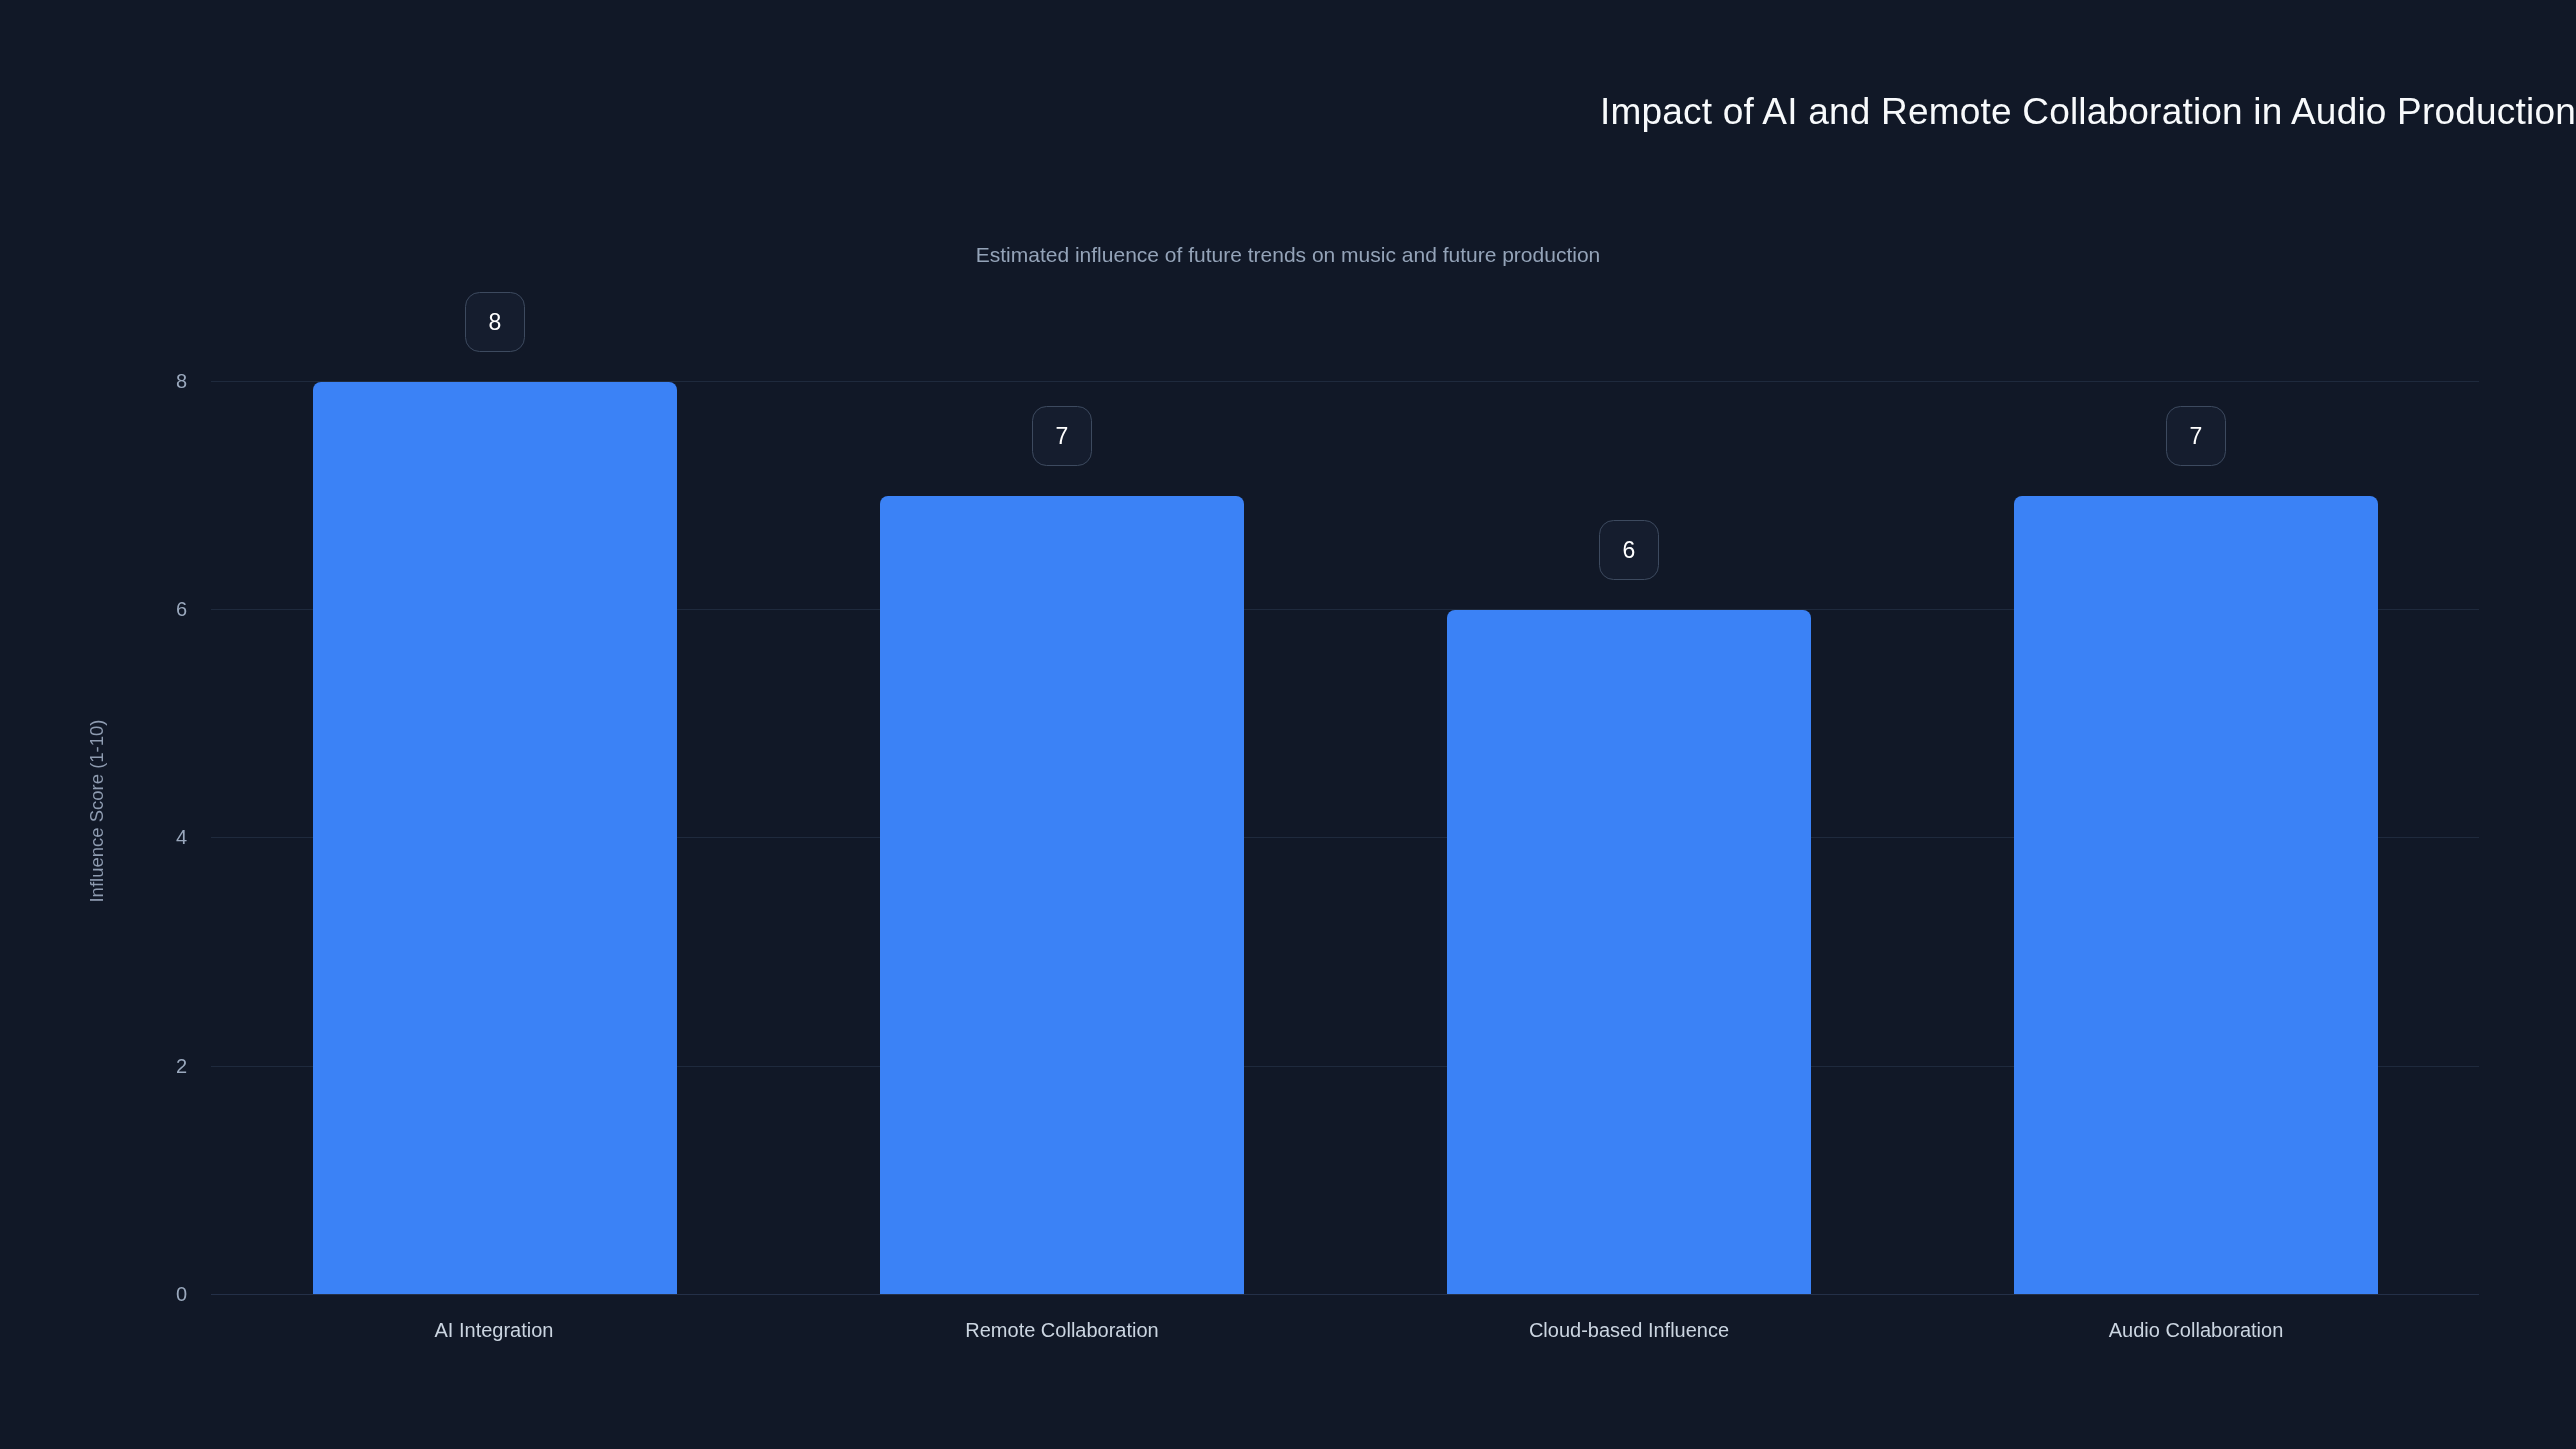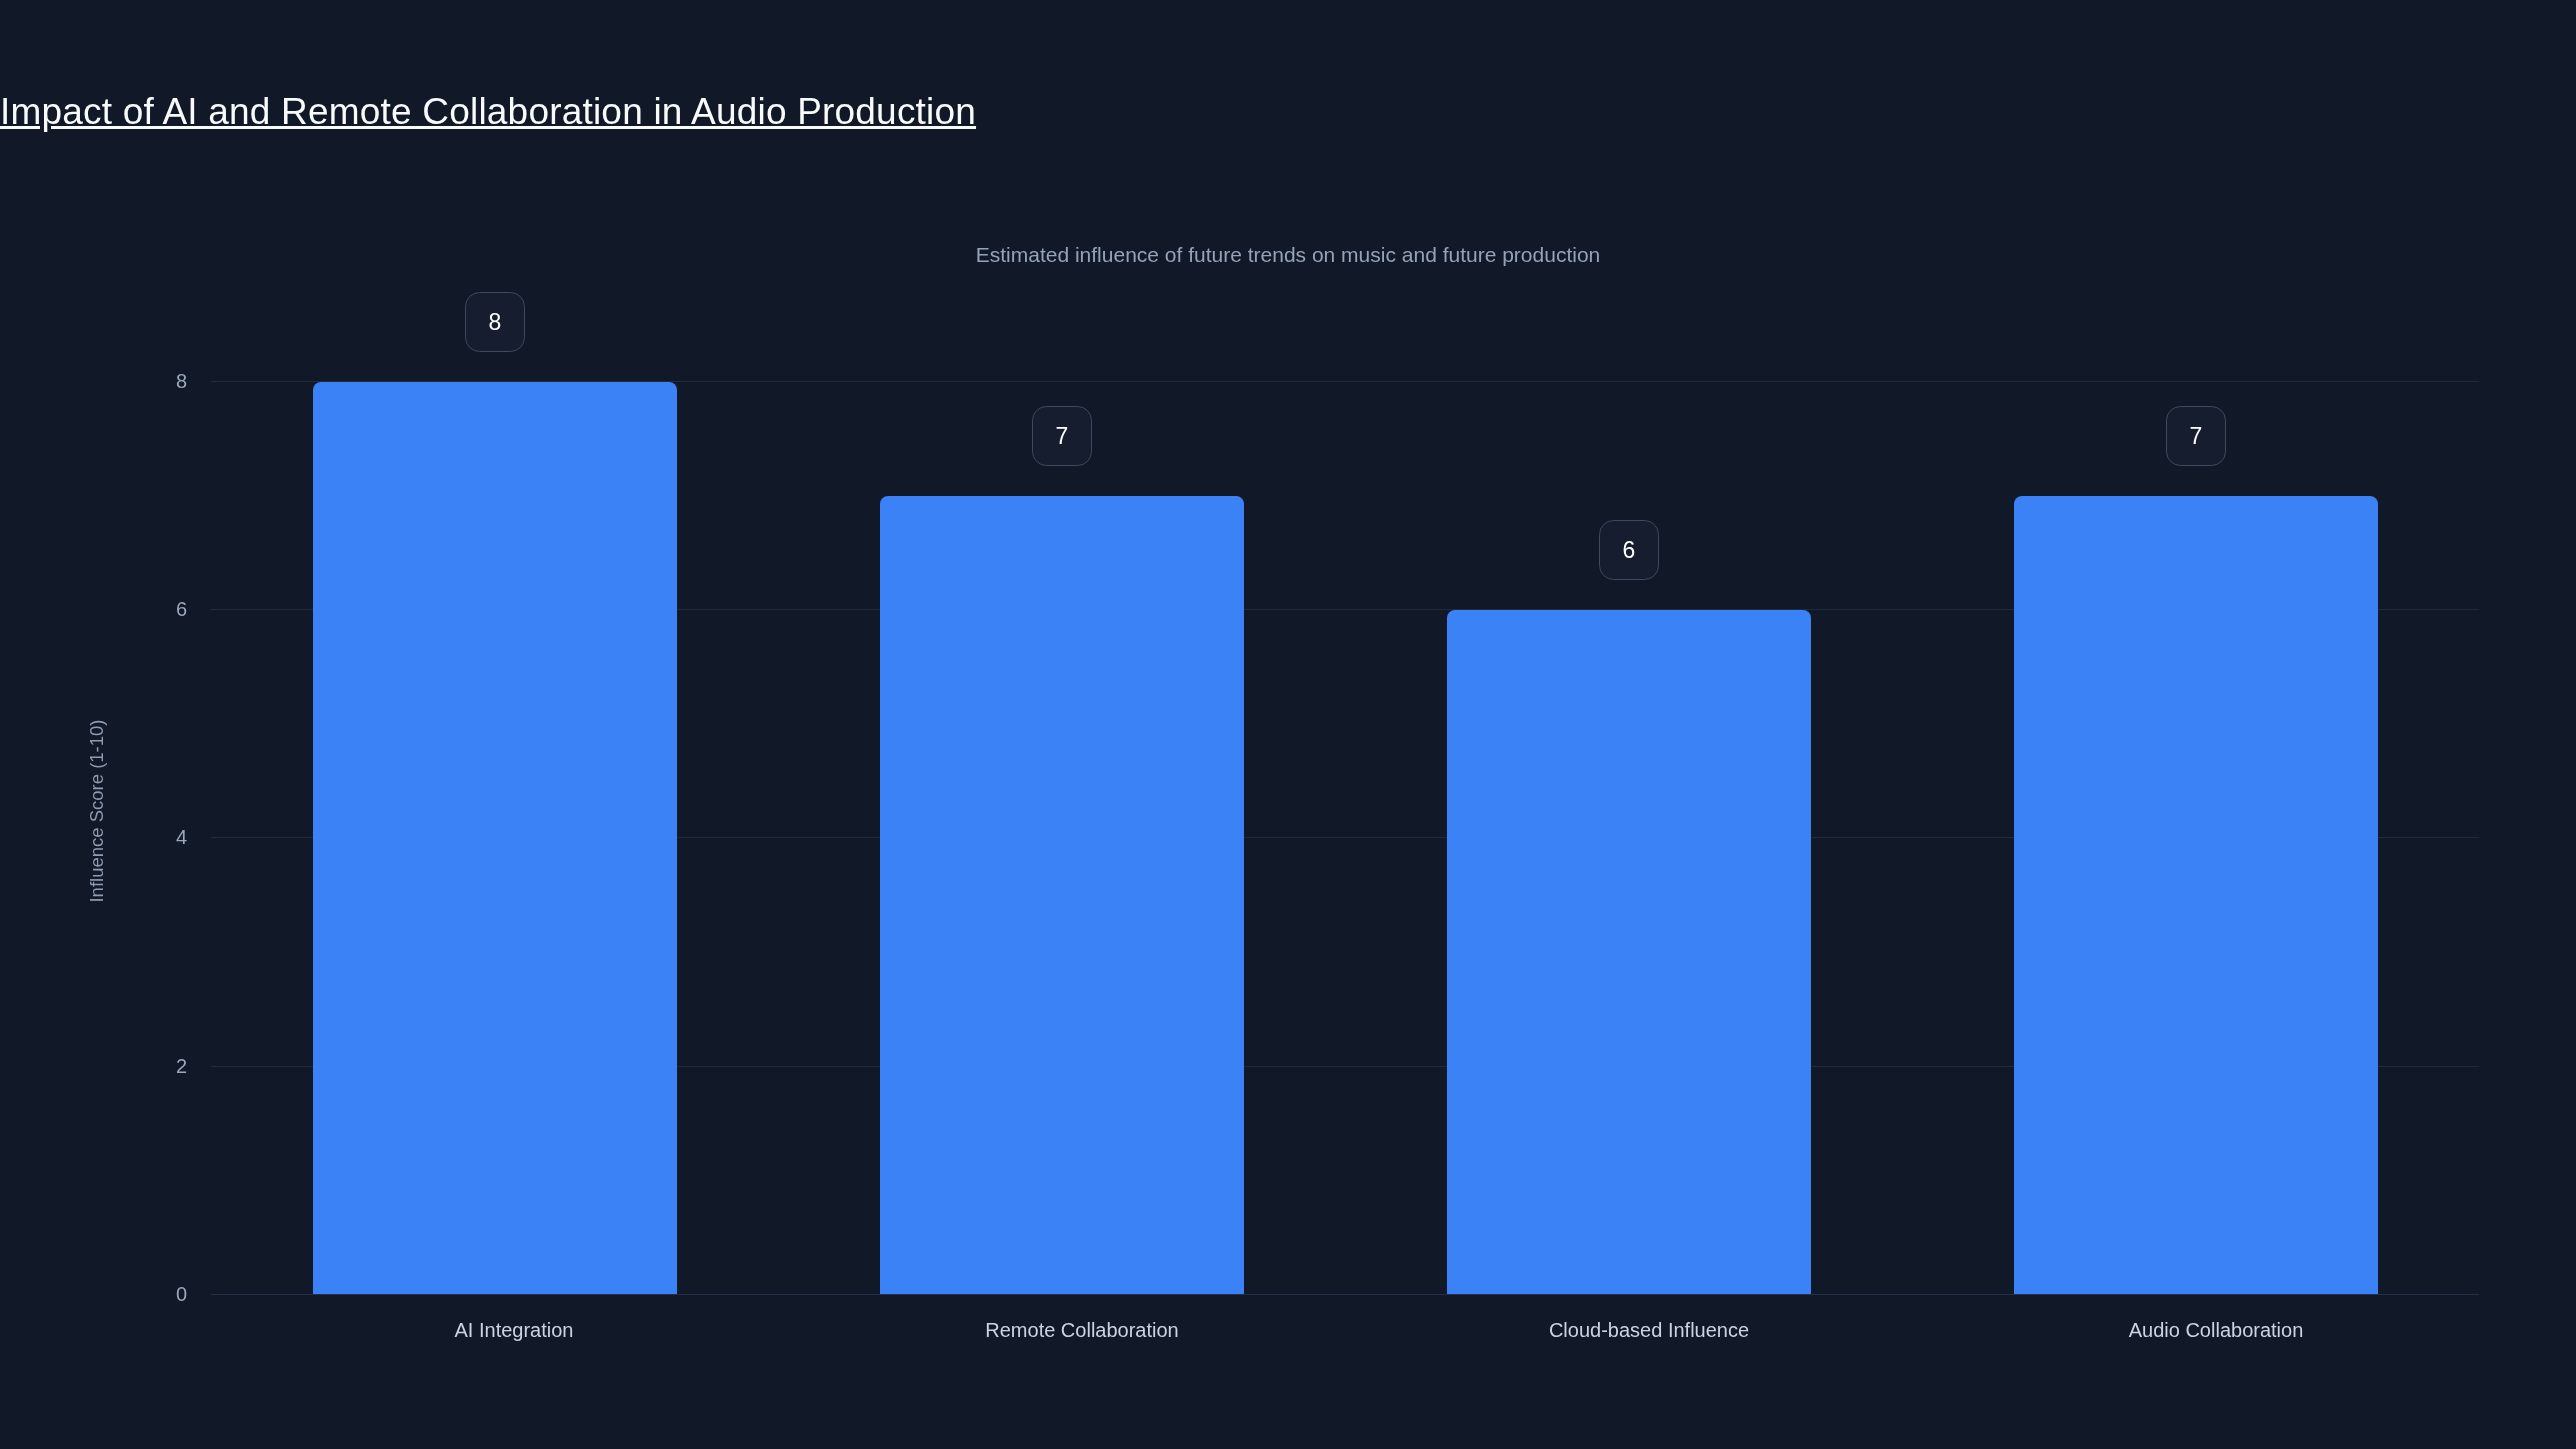--- a/index.html
+++ b/index.html
@@ -12,27 +12,26 @@
   #chart-root {
     position:relative;
     width:2576px; height:1449px;
     background:#111827;
   }
 
   
   .chart-title {
     position:absolute;
     top:91px; left:0; width:2576px;
-    text-align:left;
+    text-align:right;
     font-size:37px;
     font-weight:400;
     letter-spacing:0.2px;
     color:#f8fafc;
     white-space:nowrap;
-    text-decoration:underline;
   }
   .chart-subtitle {
     position:absolute;
     top:243px; left:0; width:2576px;
     text-align:center;
     font-size:21px;
     font-weight:400;
     color:#94a3b8;
     white-space:nowrap;
   }
@@ -101,21 +100,20 @@
   }
 
   
   .x-label {
     position:absolute;
     top:1330px;
     transform:translate(-50%,-50%);
     font-size:20px;
     color:#cbd5e1;
     white-space:nowrap;
-    margin-left:20px;
   }
 </style>
 </head>
 <body>
 
 <div id="chart-root">
 
   <div class="chart-title">Impact of AI and Remote Collaboration in Audio Production</div>
 
   <div class="chart-subtitle">Estimated influence of future trends on music and future production</div>

